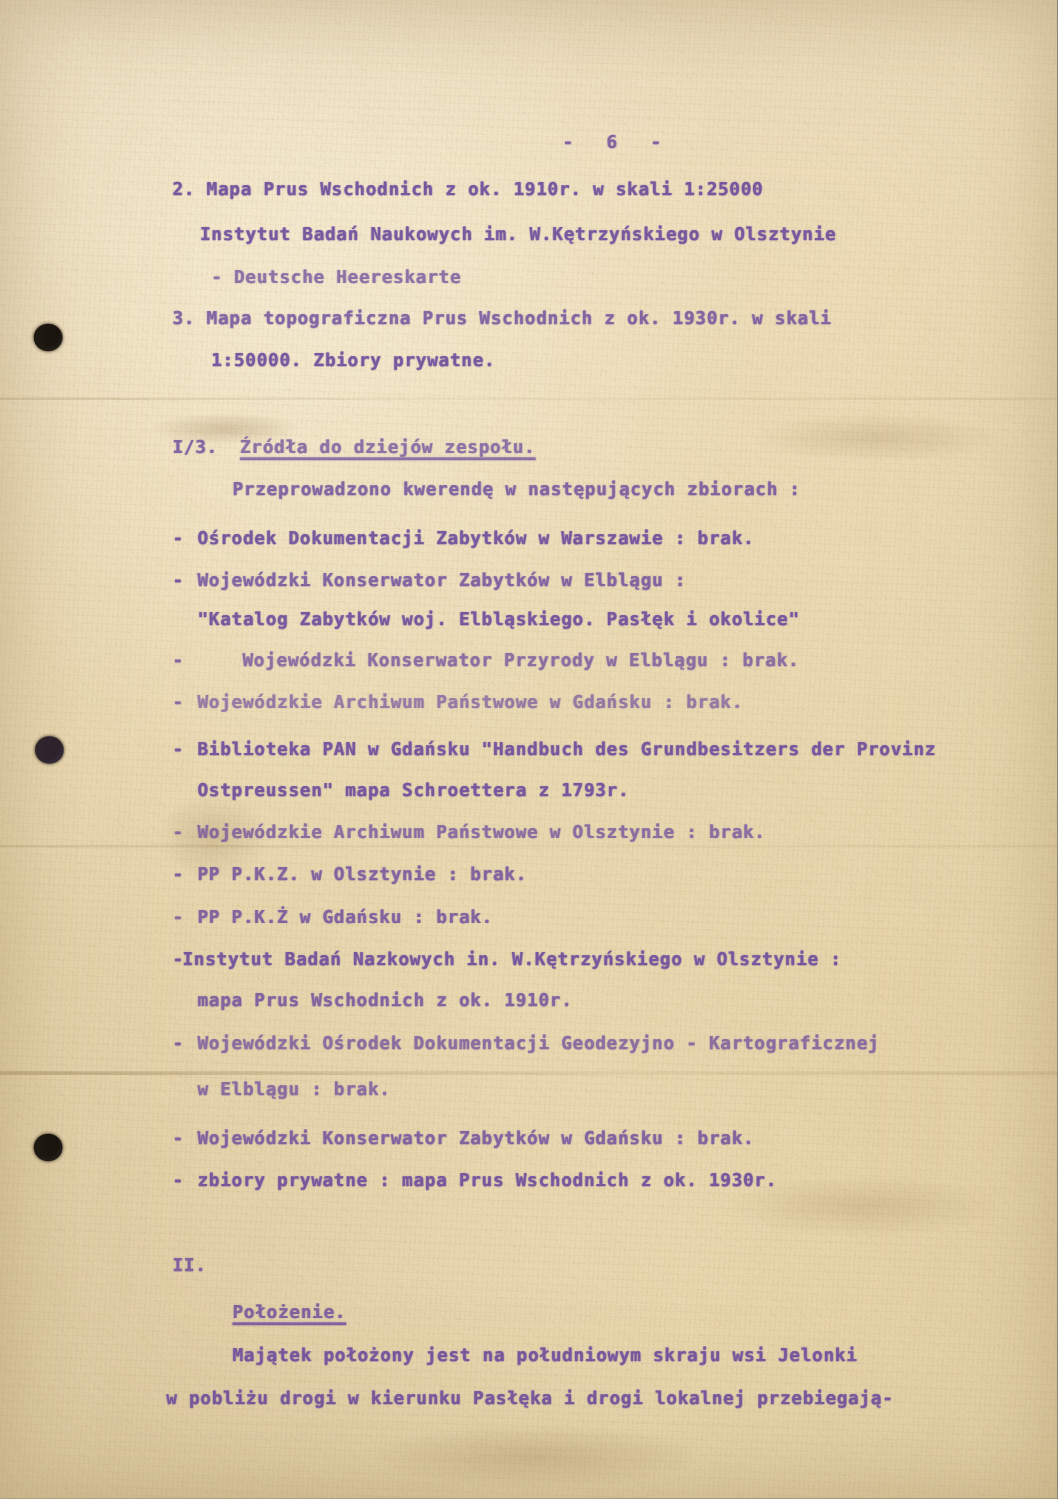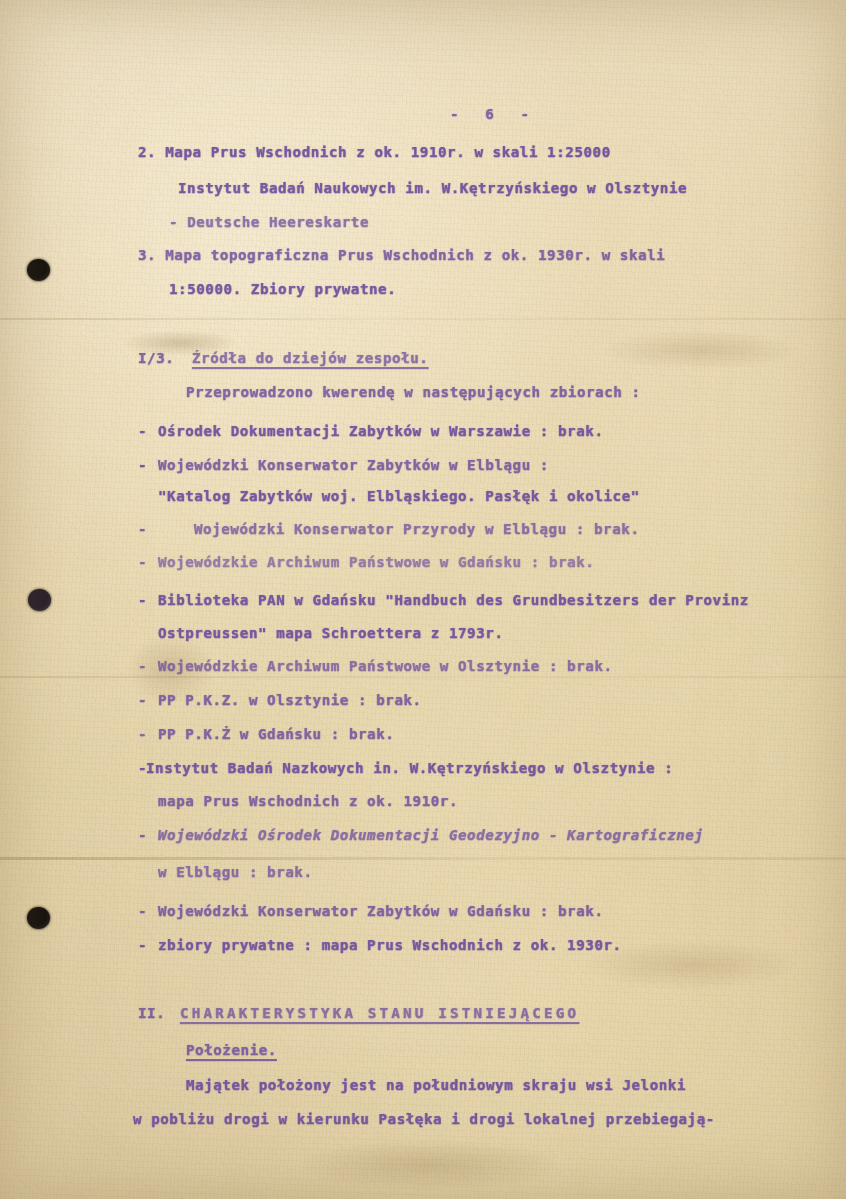--- a/index.html
+++ b/index.html
@@ -97,21 +97,21 @@
   <div class="smudge" style="left:580px;top:940px;width:220px;height:50px;background:radial-gradient(ellipse,rgba(150,126,90,.18),rgba(150,126,90,0) 70%);"></div>
   <div class="smudge" style="left:300px;top:1140px;width:260px;height:50px;background:radial-gradient(ellipse,rgba(152,128,92,.22),rgba(152,128,92,0) 72%);"></div>
 
   <div class="hole" style="left:27px;top:259px;"></div>
   <div class="hole h2" style="left:28px;top:589px;"></div>
   <div class="hole" style="left:27px;top:907px;"></div>
 
   <div class="ln hdr fade2" style="left:450px;top:106px;">-  6  -</div>
 
   <div class="ln fade1" style="left:138px;top:144px;">2. Mapa Prus Wschodnich z ok. 1910r. w skali 1:25000</div>
-  <div class="ln fade1" style="left:178px;top:180px;">Instytut Badań Naukowych im. W.Kętrzyńskiego w Olsztynie</div>
+  <div class="ln fade1" style="left:160px;top:180px;">Instytut Badań Naukowych im. W.Kętrzyńskiego w Olsztynie</div>
   <div class="ln fade3" style="left:169px;top:214px;">- Deutsche Heereskarte</div>
 
   <div class="ln fade2" style="left:138px;top:247px;">3. Mapa topograficzna Prus Wschodnich z ok. 1930r. w skali</div>
   <div class="ln fade1" style="left:169px;top:281px;">1:50000. Zbiory prywatne.</div>
 
   <div class="ln fade2" style="left:138px;top:350px;">I/3.</div>
   <div class="ln u fade3" style="left:192px;top:350px;">Źródła do dziejów zespołu.</div>
   <div class="ln fade2" style="left:186px;top:384px;">Przeprowadzono kwerendę w następujących zbiorach :</div>
 
   <div class="ln fade1" style="left:138px;top:423px;">-</div>
@@ -141,30 +141,29 @@
 
   <div class="ln fade3" style="left:138px;top:726px;">-</div>
   <div class="ln fade2" style="left:158px;top:726px;text-align:right;">PP P.K.Ż w Gdańsku : brak.</div>
 
   <div class="ln fade1" style="left:138px;top:760px;">-</div>
   <div class="ln fade1" style="left:146px;top:760px;">Instytut Badań Nazkowych in. W.Kętrzyńskiego w Olsztynie :</div>
 
   <div class="ln fade2" style="left:158px;top:793px;">mapa Prus Wschodnich z ok. 1910r.</div>
 
   <div class="ln fade2" style="left:138px;top:827px;">-</div>
-  <div class="ln fade3" style="left:158px;top:827px;font-style:italic;">Wojewódzki Ośrodek Dokumentacji Geodezyjno - Kartograficznej</div>
+  <div class="ln fade3" style="left:158px;top:827px;">Wojewódzki Ośrodek Dokumentacji Geodezyjno - Kartograficznej</div>
 
   <div class="ln fade3" style="left:158px;top:864px;">w Elblągu : brak.</div>
 
   <div class="ln fade2" style="left:138px;top:903px;">-</div>
   <div class="ln fade2" style="left:158px;top:903px;text-align:right;">Wojewódzki Konserwator Zabytków w Gdańsku : brak.</div>
 
   <div class="ln fade1" style="left:138px;top:937px;">-</div>
   <div class="ln fade1" style="left:158px;top:937px;">zbiory prywatne : mapa Prus Wschodnich z ok. 1930r.</div>
 
   <div class="ln fade2" style="left:138px;top:1005px;">II.</div>
-  <div class="ln u hdr fade3" style="left:180px;top:1005px;">CHARAKTERYSTYKA STANU ISTNIEJĄCEGO</div>
   <div class="ln u fade2" style="left:186px;top:1042px;">Położenie.</div>
   <div class="ln fade1" style="left:186px;top:1077px;">Majątek położony jest na południowym skraju wsi Jelonki</div>
   <div class="ln fade1" style="left:133px;top:1111px;">w pobliżu drogi w kierunku Pasłęka i drogi lokalnej przebiegają-</div>
 
   <div class="edgeshade"></div>
 </div>
 
 </body></html>

